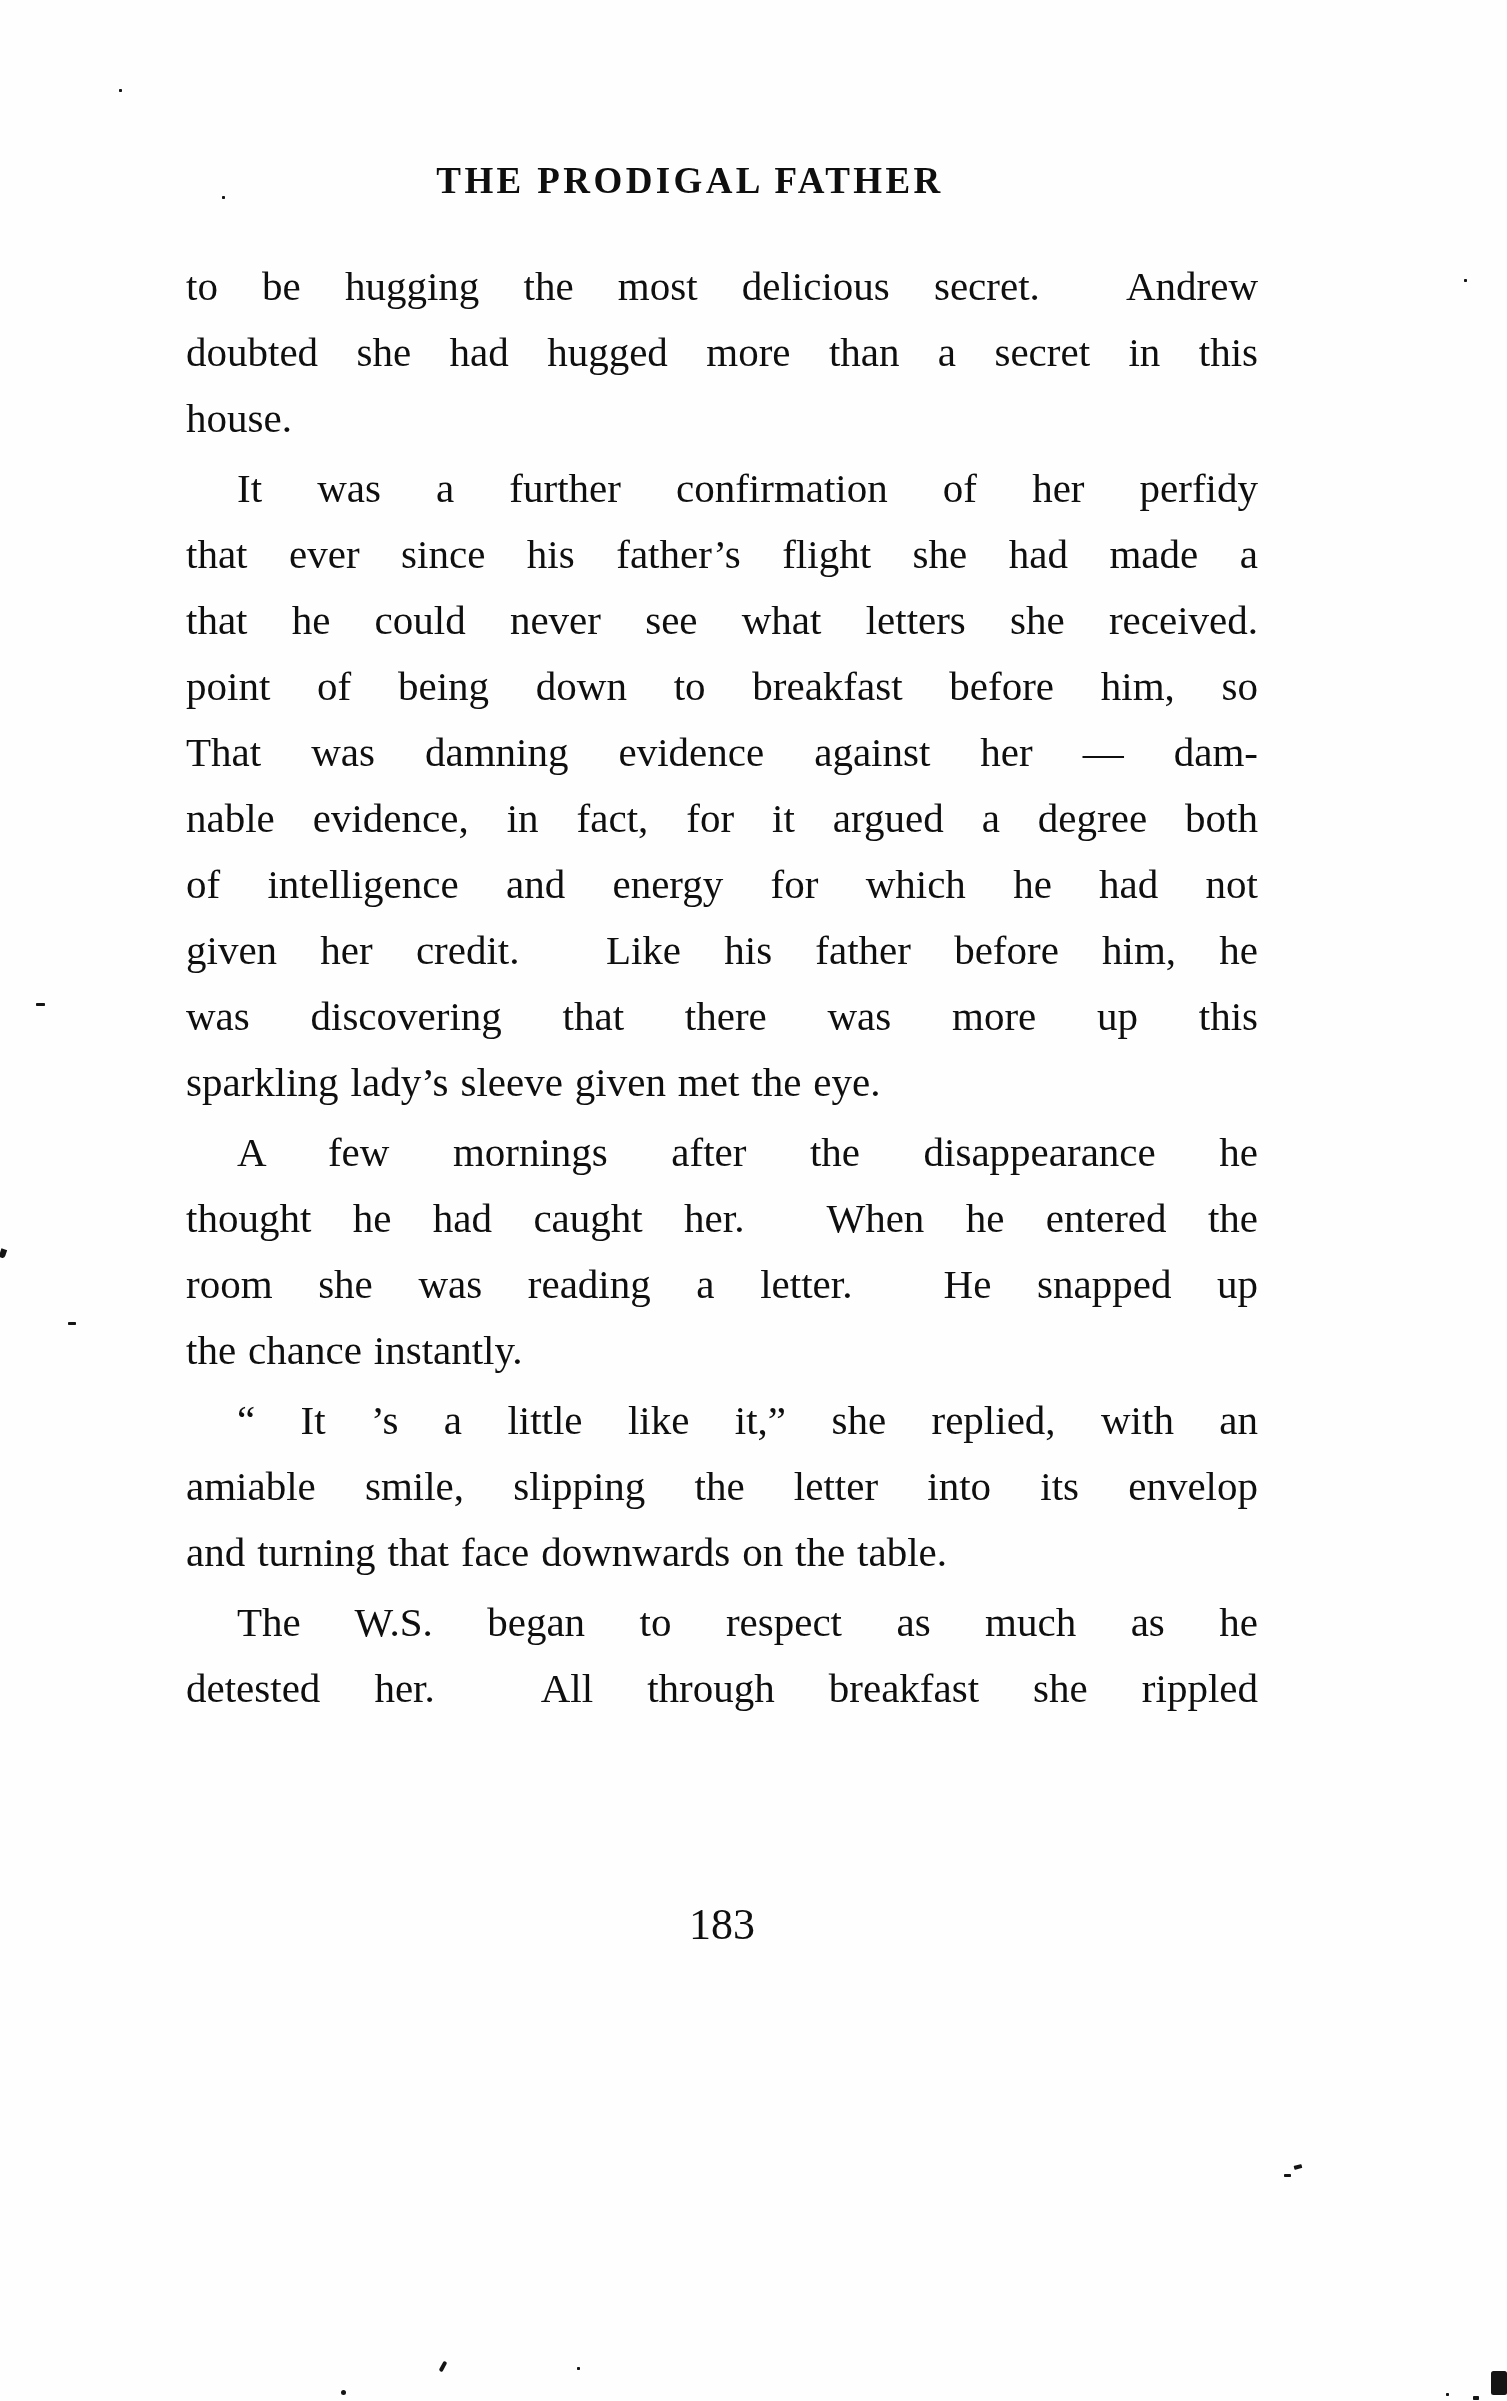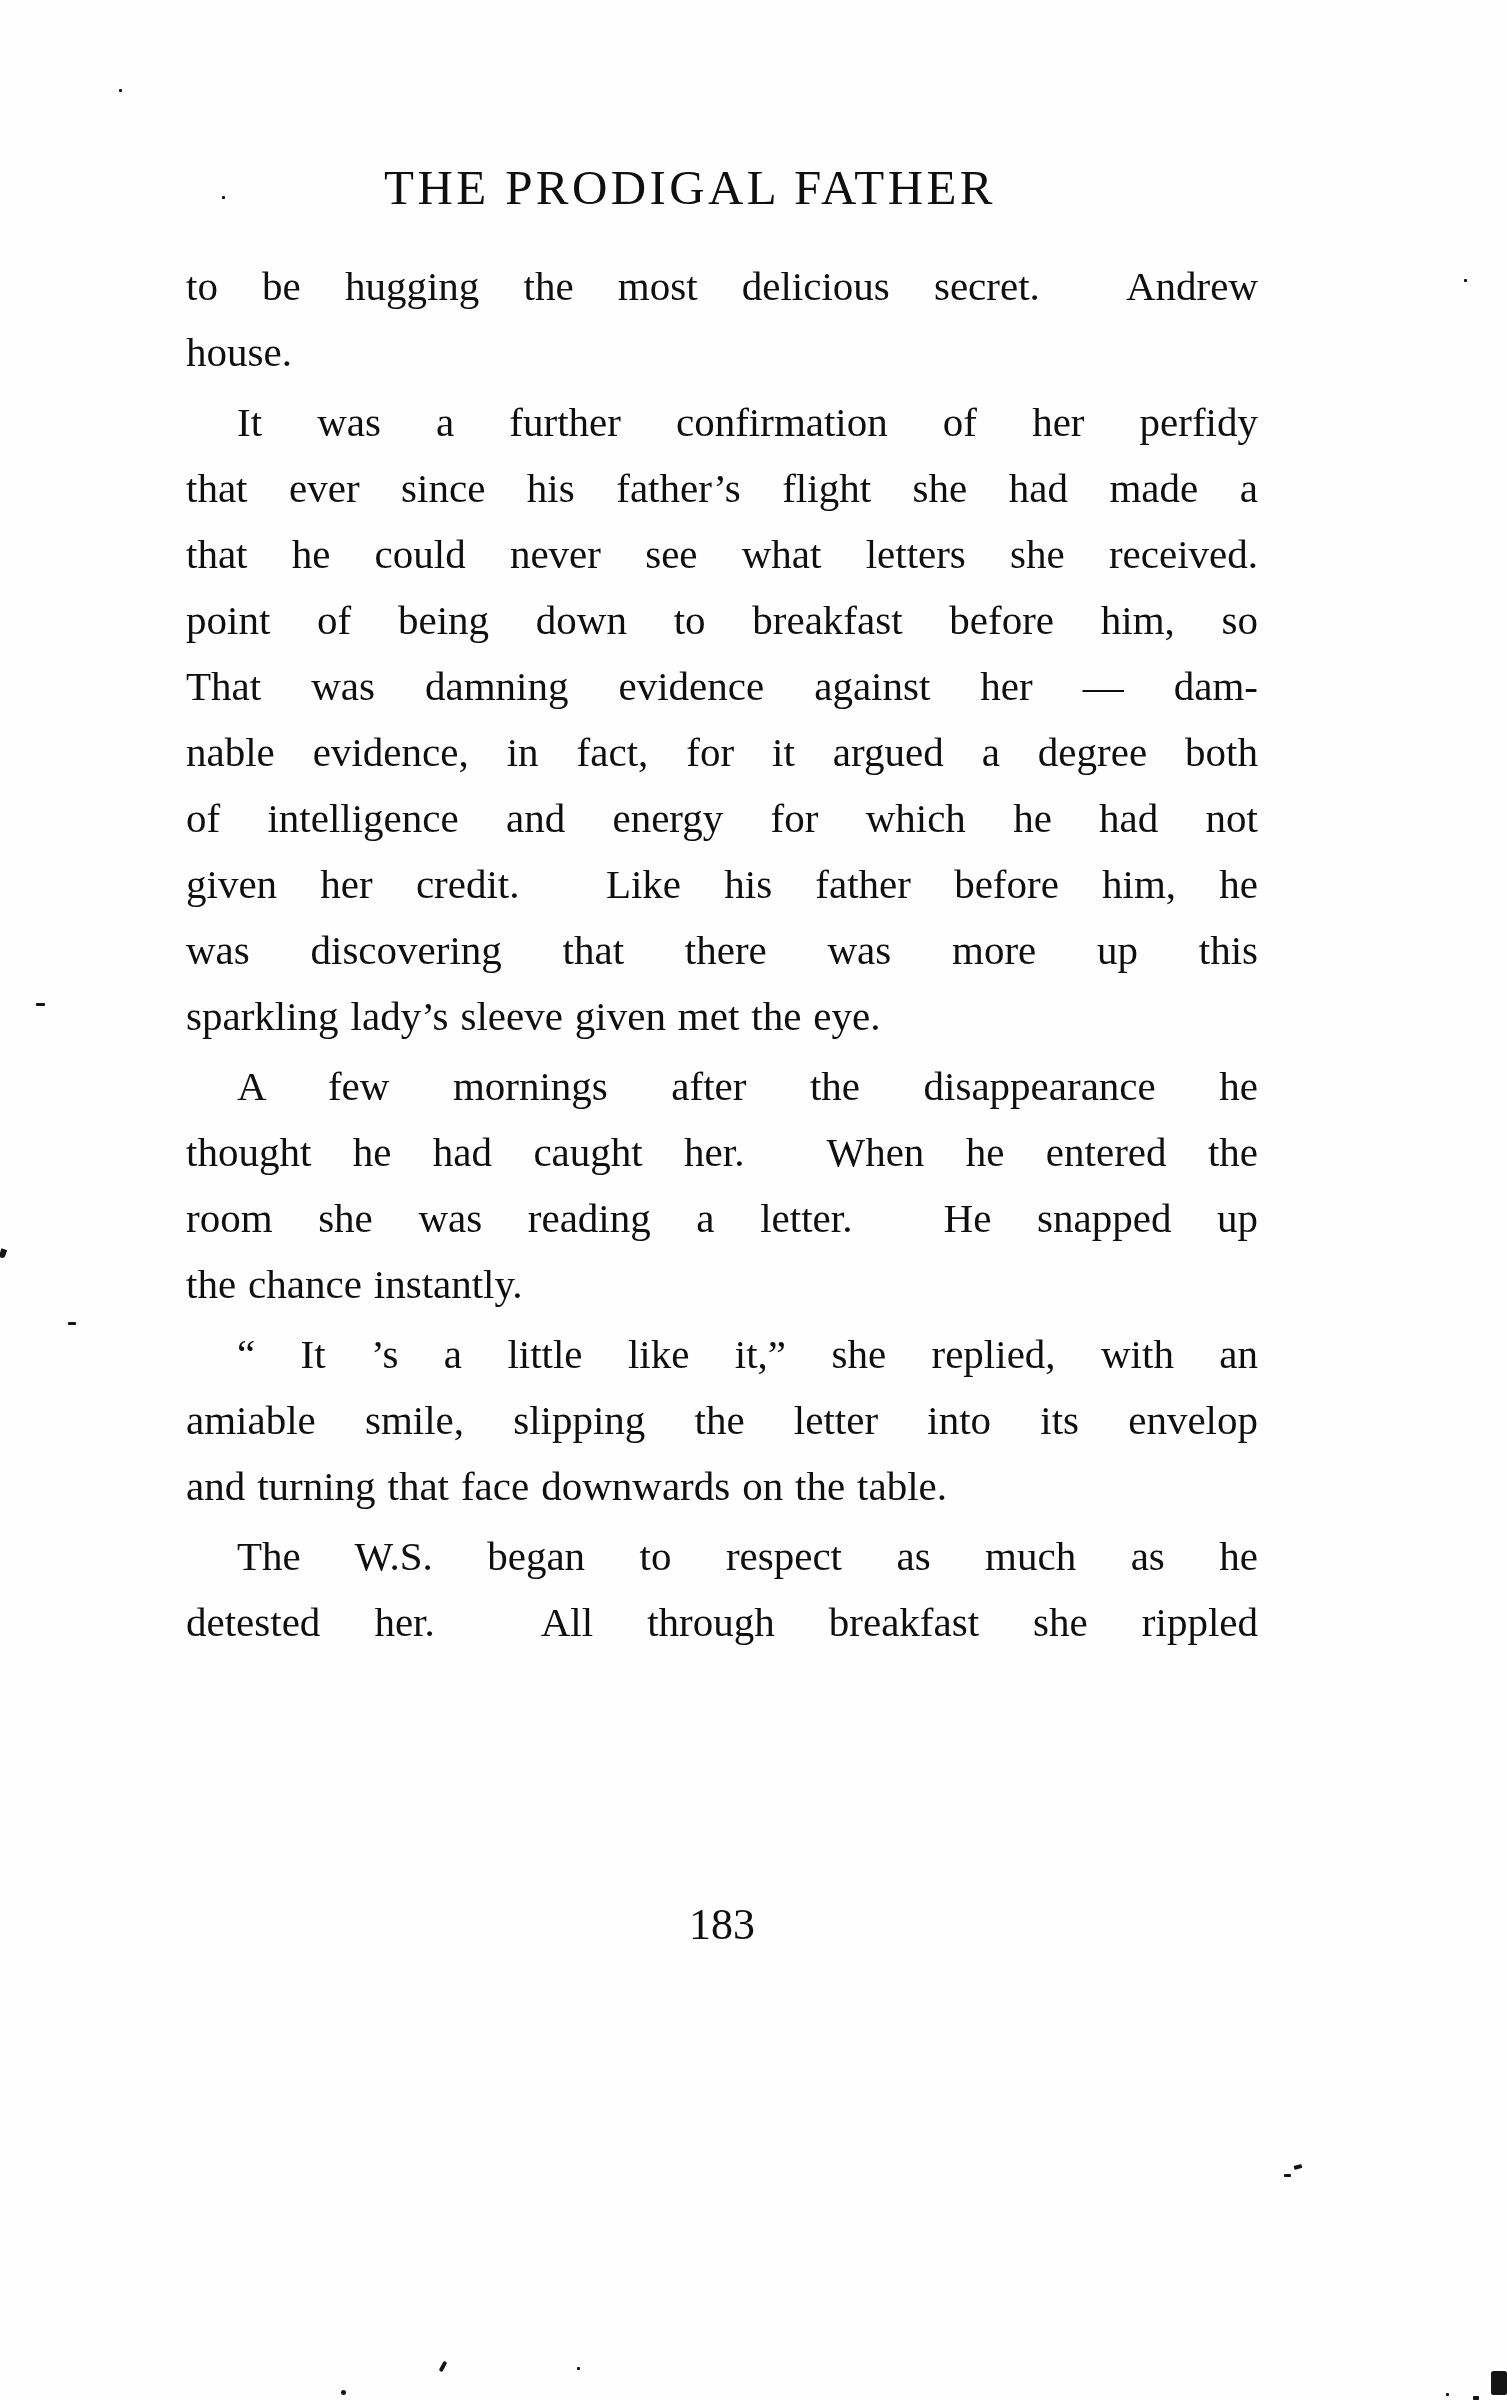--- a/index.html
+++ b/index.html
@@ -16,22 +16,22 @@
     font-family: "Liberation Serif", serif;
     overflow: hidden;
   }
   .running-head {
     position: absolute;
     top: 159px;
     left: 182px;
     width: 1080px;
     margin: 0;
     transform: translateX(-32px);
-    font-size: 49px;
-    font-weight: normal;
+    font-size: 37px;
+    font-weight: bold;
     letter-spacing: 3.4px;
     text-align: center;
     white-space: nowrap;
   }
   .text-block {
     position: absolute;
     top: 249px;
     left: 182px;
     width: 1080px;
   }
@@ -71,20 +71,21 @@
 <body>
 
 <div class="page">
 
   <h1 class="running-head">THE PRODIGAL FATHER</h1>
 
   <div class="text-block">
 
     <p class="para">
       <span class="line">to be hugging the most delicious secret.&nbsp; Andrew</span>
+      <span class="line">doubted she had hugged more than a secret in this</span>
       <span class="line last">house.</span>
     </p>
 
     <p class="para">
       <span class="line indent">It was a further confirmation of her perfidy</span>
       <span class="line">that ever since his father’s flight she had made a</span>
       <span class="line">that he could never see what letters she received.</span>
       <span class="line">point of being down to breakfast before him, so</span>
       <span class="line">That was damning evidence against her —&nbsp;dam-</span>
       <span class="line">nable evidence, in fact, for it argued a degree both</span>

